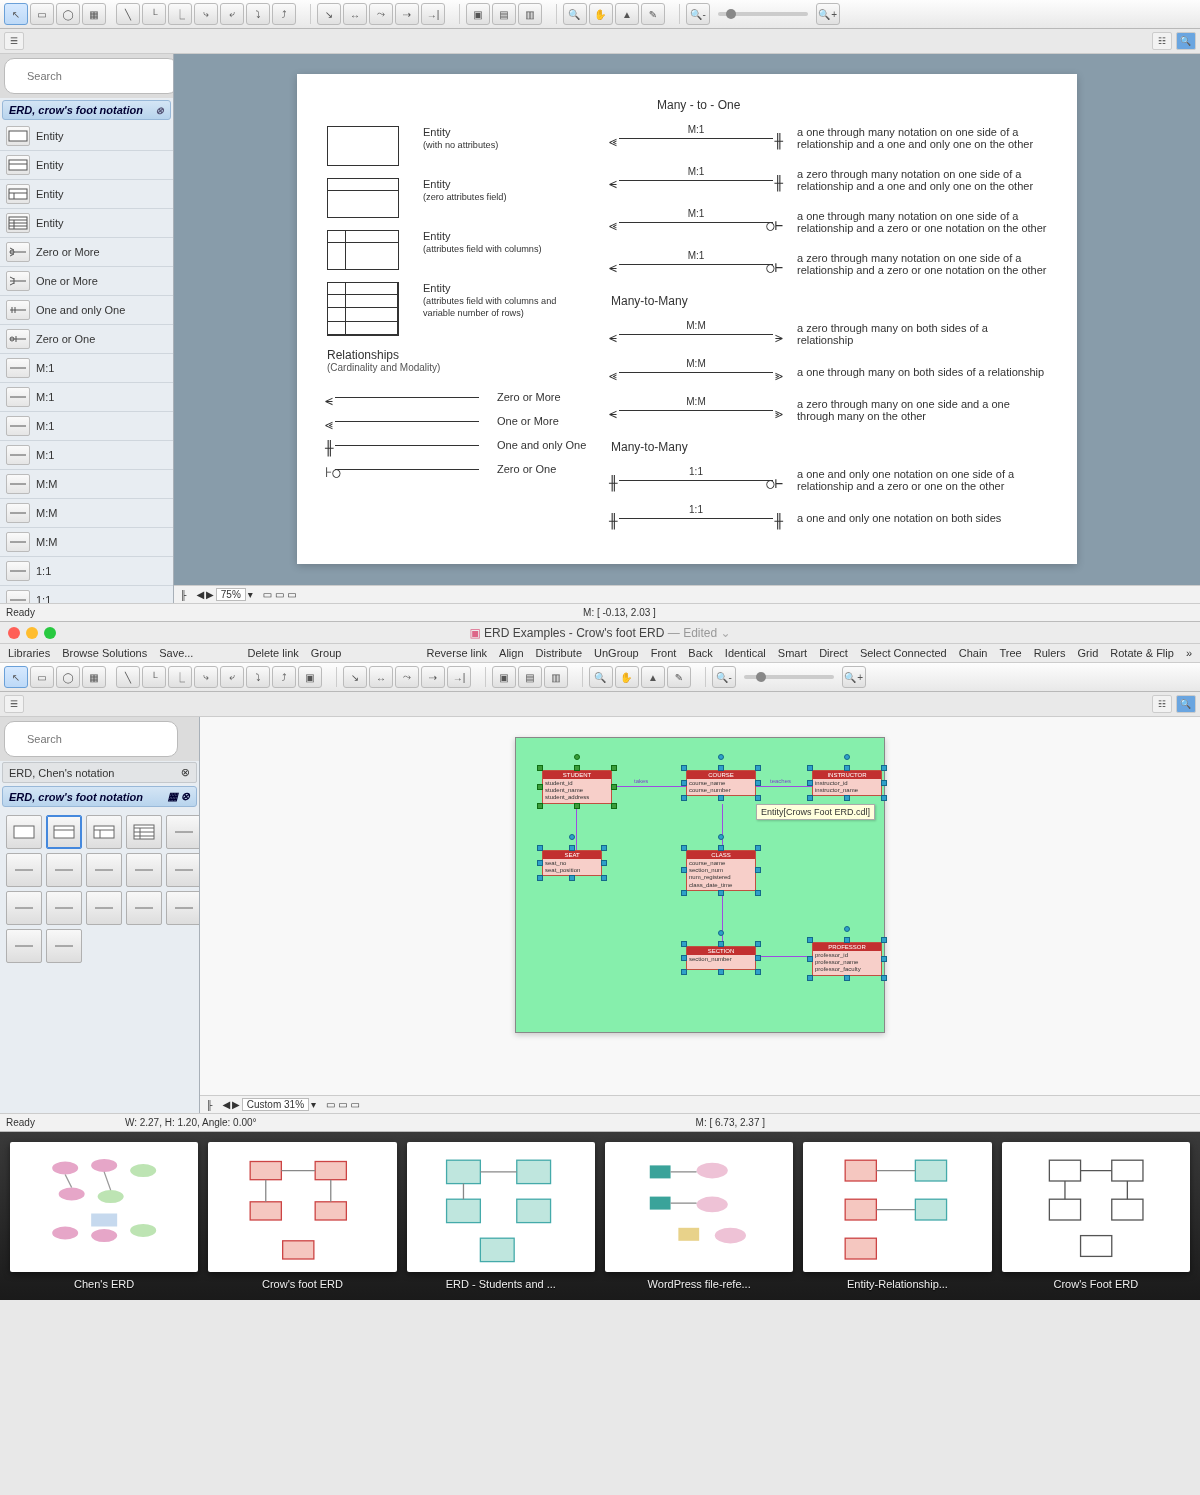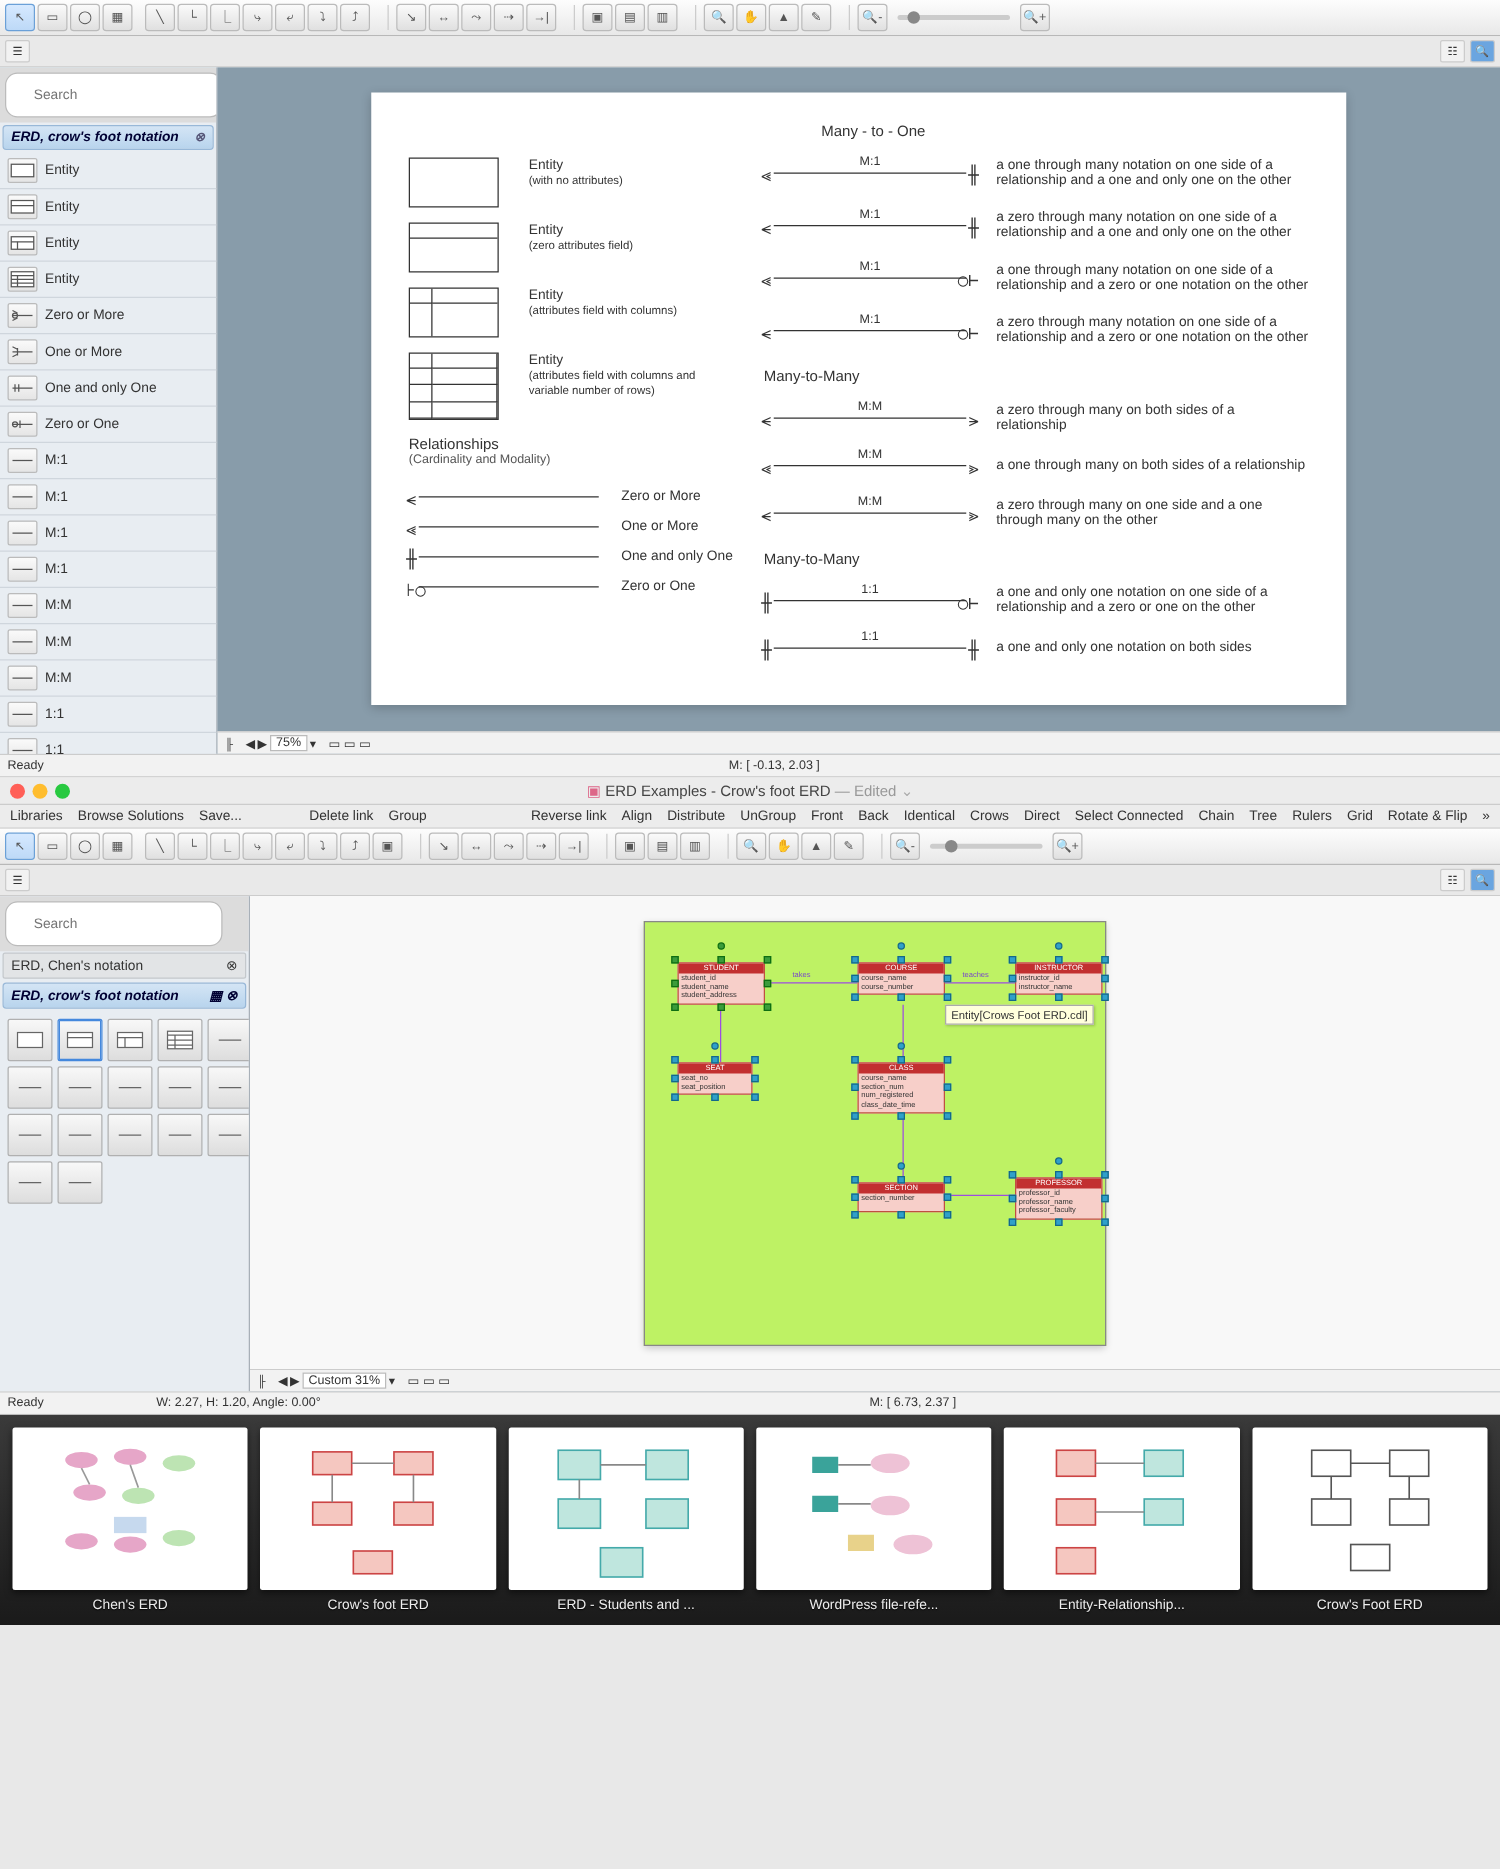--- a/index.html
+++ b/index.html
@@ -63,21 +63,21 @@
 .dot.red{background:#ff5f57;} .dot.yellow{background:#ffbd2e;} .dot.green{background:#28c940;}
 .title-text { font-size:12px; color:#444; }
 .title-text .edited { color:#999; }
 .menu-bar { display:flex; gap:12px; padding:3px 8px; background:#ececec; border-bottom:1px solid #ccc; font-size:11px; }
 .menu-bar span { cursor:pointer;text-align:right; }
 .menu-bar .spacer { flex:1; }
 .shape-grid { display:grid; grid-template-columns:repeat(5,36px); gap:4px; padding:6px; }
 .grid-cell { width:36px; height:34px; background:linear-gradient(#f8f8f8,#ddd); border:1px solid #b0b0b0; border-radius:2px; display:flex; align-items:center; justify-content:center; }
 .grid-cell.sel { border-color:#4488dd; box-shadow:0 0 0 1px #4488dd inset; }
 .canvas2 { flex:1; overflow:auto; background:#f8f8f8; position:relative; padding:20px; }
-.doc2 { width:370px; height:340px; margin:0 auto; border:1px solid #888; background:#bef264; box-shadow:0 2px 6px rgba(0,0,0,0.2); position:relative; }
+.doc2 { width:370px; height:296px; margin:0 auto; border:1px solid #888; background:#86efac; box-shadow:0 2px 6px rgba(0,0,0,0.2); position:relative; }
 .erd-ent { position:absolute; width:70px; background:#f7cfc9; border:1px solid #c05040; font-size:6px; }
 .erd-ent .hdr { background:#c23030; color:#fff; text-align:center; font-size:6px; padding:1px; }
 .erd-ent .bod { padding:1px 2px; min-height:14px; line-height:1.2; }
 .sel-handles { position:absolute; inset:-3px; }
 .sel-handles i { position:absolute; width:6px; height:6px; background:#3b9c3b; border:1px solid #0e6e12; }
 .sel-handles.blue i { background:#2fa0c9; border-color:#14688a; }
 .sel-handles i.tl{top:-3px;left:-3px;} .sel-handles i.tr{top:-3px;right:-3px;} .sel-handles i.bl{bottom:-3px;left:-3px;} .sel-handles i.br{bottom:-3px;right:-3px;}
 .sel-handles i.tm{top:-3px;left:50%;margin-left:-3px;} .sel-handles i.bm{bottom:-3px;left:50%;margin-left:-3px;} .sel-handles i.ml{top:50%;left:-3px;margin-top:-3px;} .sel-handles i.mr{top:50%;right:-3px;margin-top:-3px;}
 .sel-handles i.rot{top:-14px;left:50%;margin-left:-3px;border-radius:50%;}
 .conline { position:absolute; background:#9d4de0; }
@@ -517,21 +517,21 @@
     <span>Delete link</span>
     <span>Group</span>
     <span class="spacer"></span>
     <span>Reverse link</span>
     <span>Align</span>
     <span>Distribute</span>
     <span>UnGroup</span>
     <span>Front</span>
     <span>Back</span>
     <span>Identical</span>
-    <span>Crows</span>
+    <span>Smart</span>
     <span>Direct</span>
     <span>Select Connected</span>
     <span>Chain</span>
     <span>Tree</span>
     <span>Rulers</span>
     <span>Grid</span>
     <span>Rotate &amp; Flip</span>
     <span>»</span>
   </div>
 

